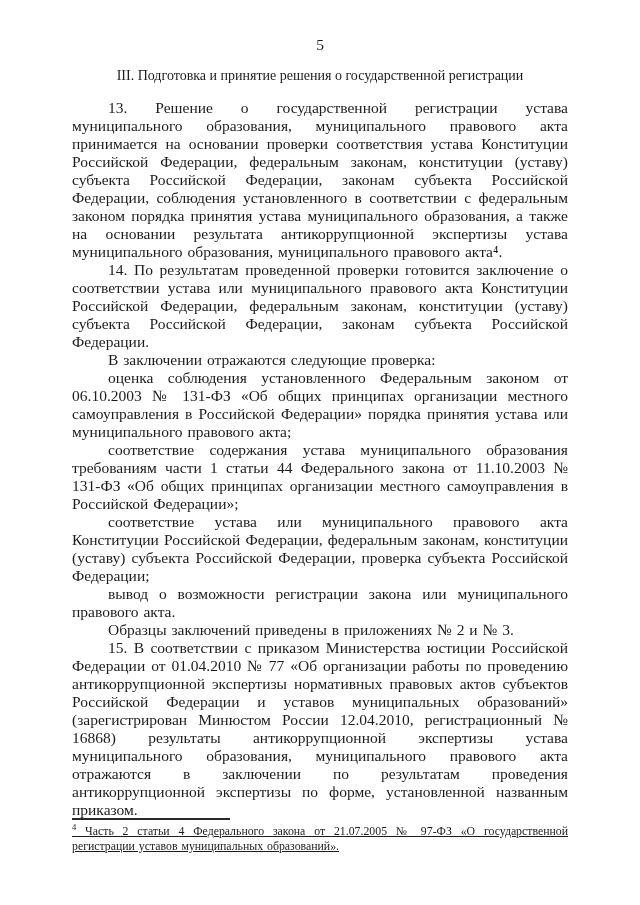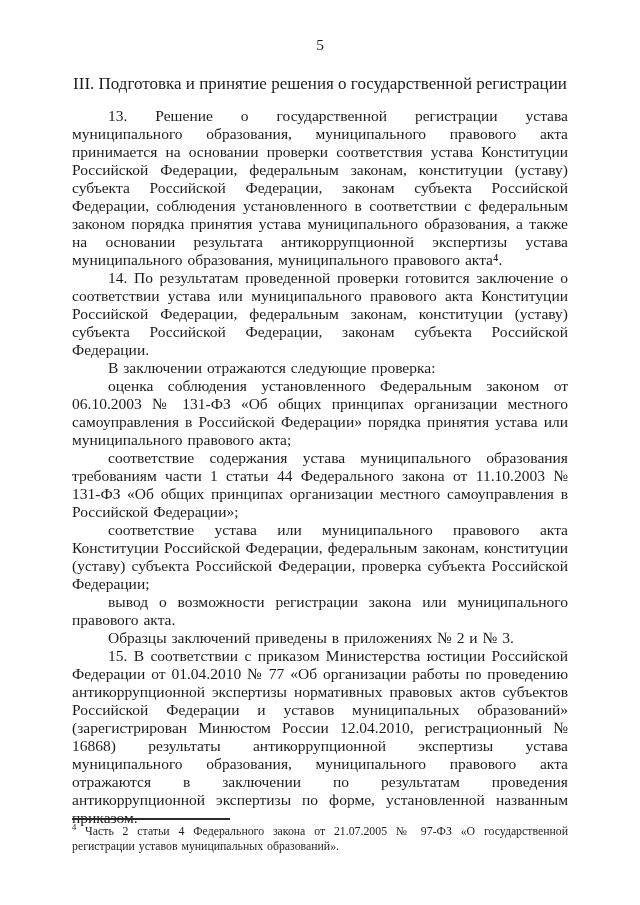--- a/index.html
+++ b/index.html
@@ -16,23 +16,23 @@
     font-family: "Liberation Serif", "DejaVu Serif", serif;
     overflow: hidden;
   }
   .page-number {
     padding-top: 36px;
     text-align: center;
     font-size: 15.5px;
     line-height: 18px;
   }
   .section-heading {
-    margin-top: 20px;
+    margin-top: 12px;
     text-align: center;
-    font-size: 17px;
+    font-size: 14px;
     line-height: 20px;
   }
   .body-text {
     margin: 13px 72px 0 72px;
   }
   .body-text p {
     margin: 0;
     font-size: 15.5px;
     line-height: 18px;
     text-align: justify;
@@ -50,20 +50,21 @@
     height: 0;
     border-top: 2px solid #2a2a2a;
     margin-bottom: 4px;
   }
   .footnote-text {
     margin: 0;
     font-size: 11.8px;
     line-height: 15px;
     text-align: justify;
     word-spacing: 1px;
+    text-decoration: underline;
   }
   .footnote-text sup {
     font-size: 8.5px;
     line-height: 0;
   }
 </style>
 </head>
 <body>
 
 <div class="page">

